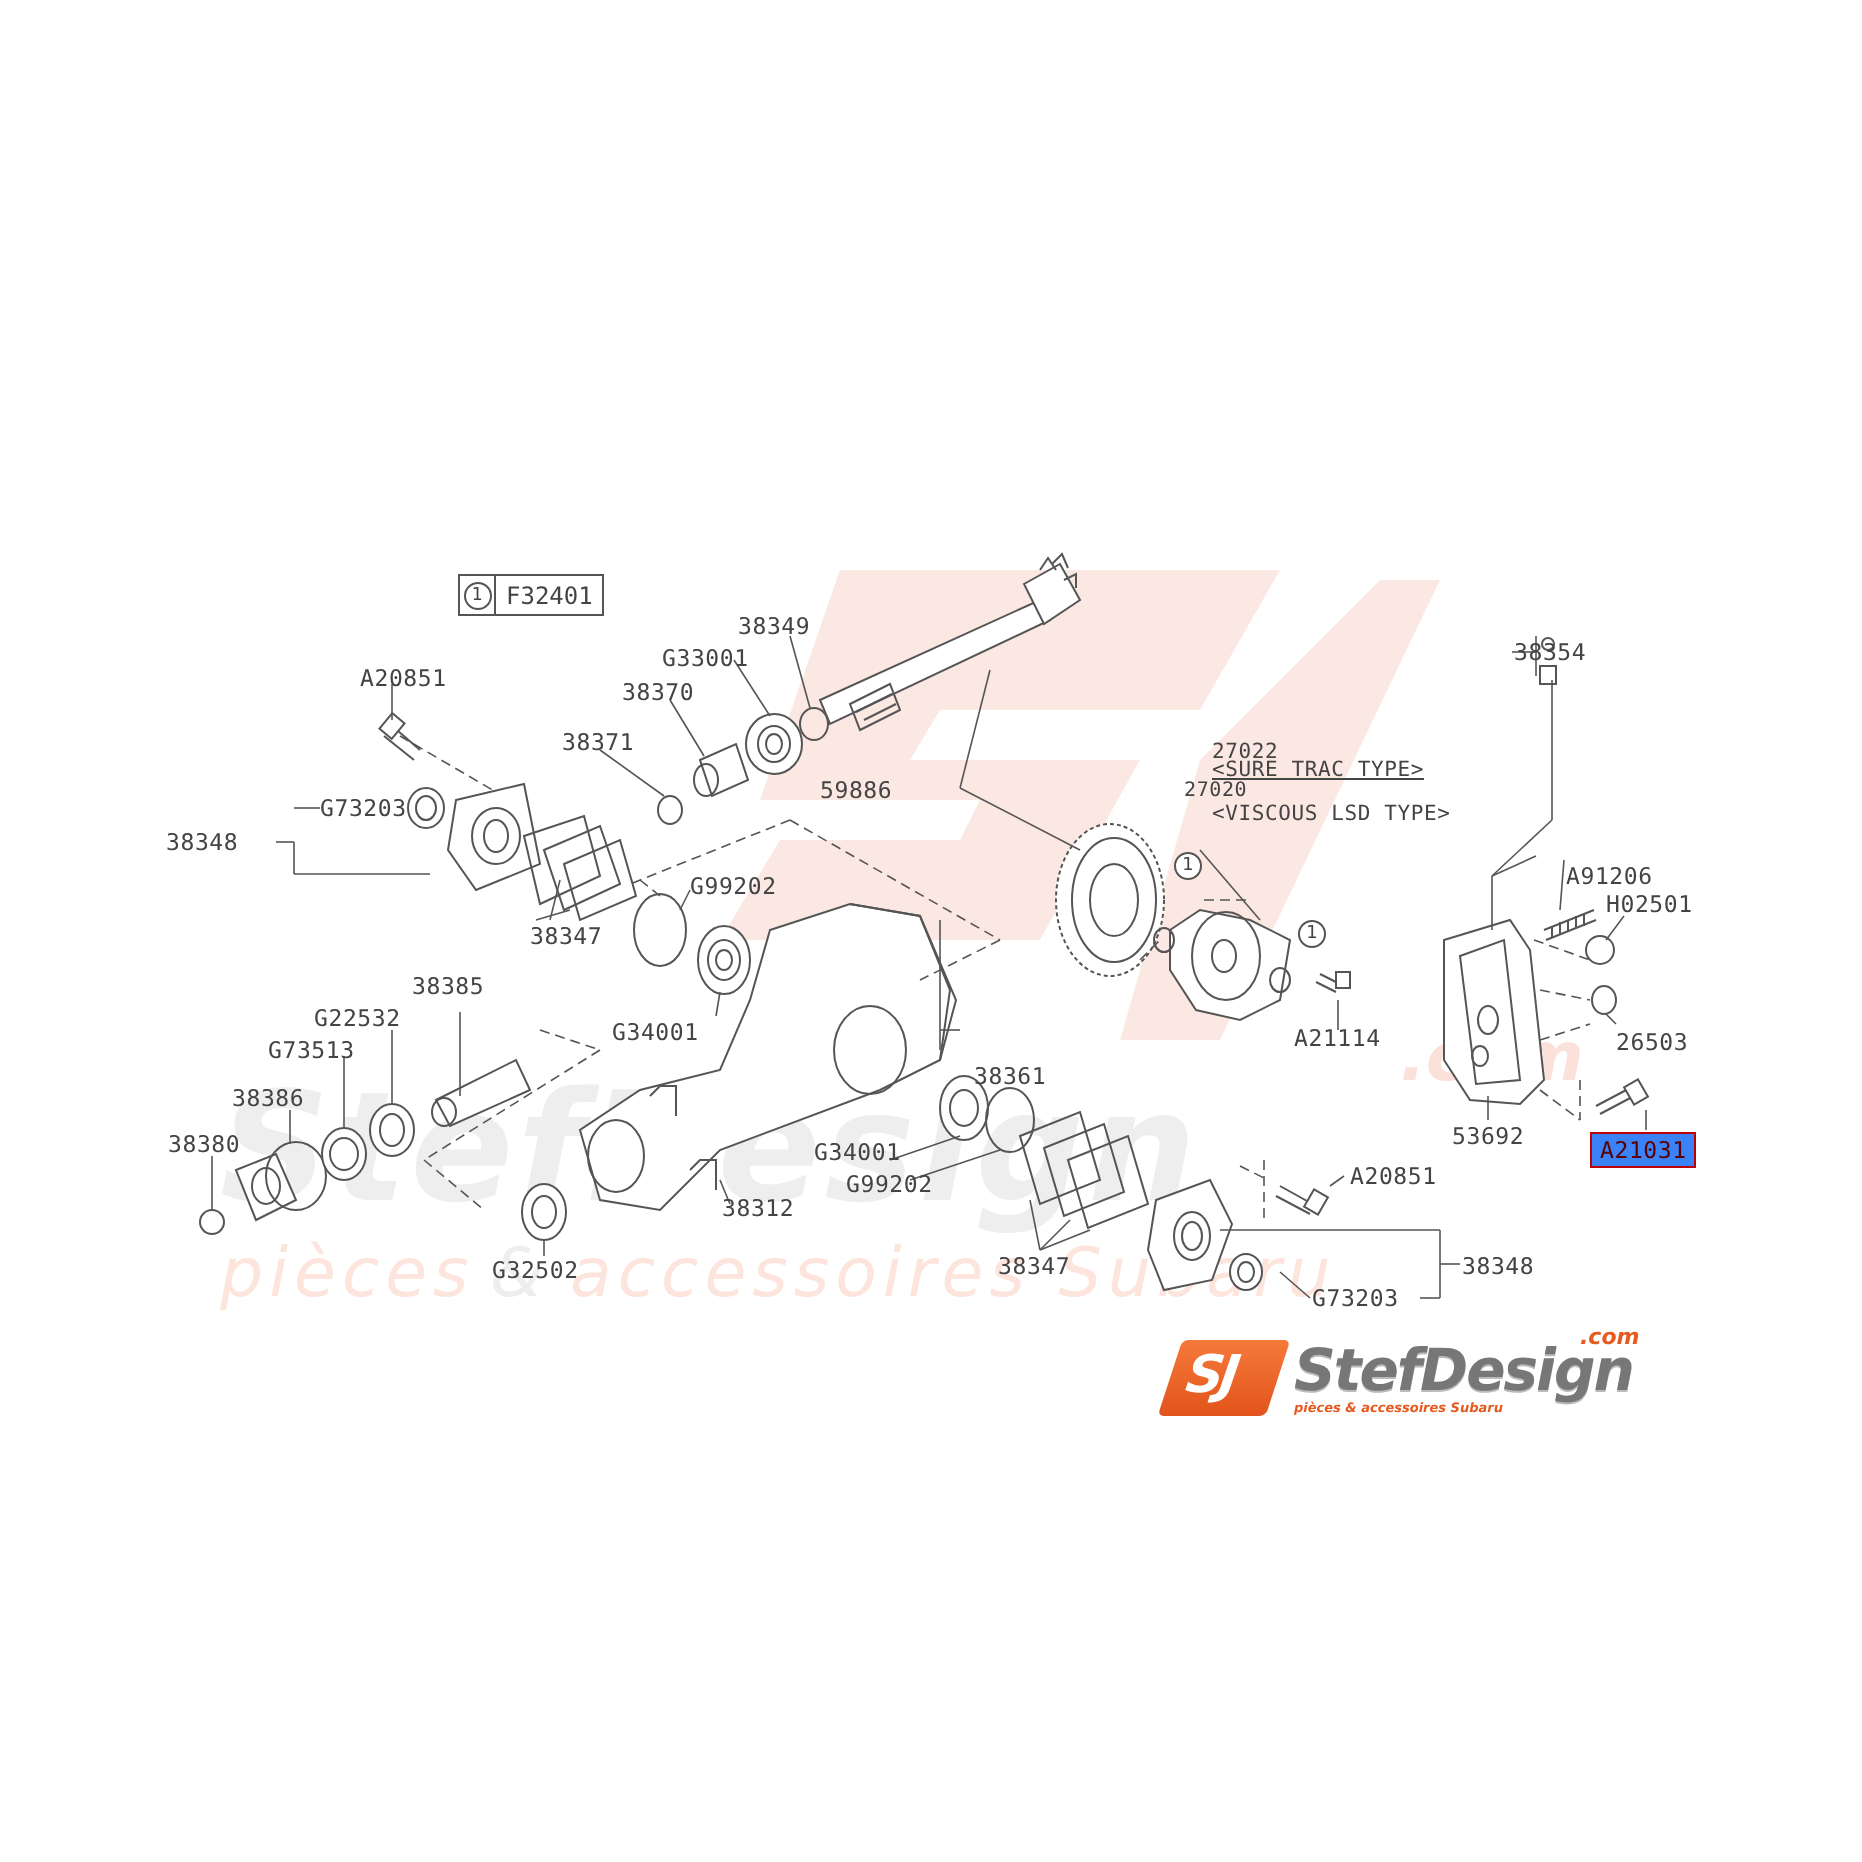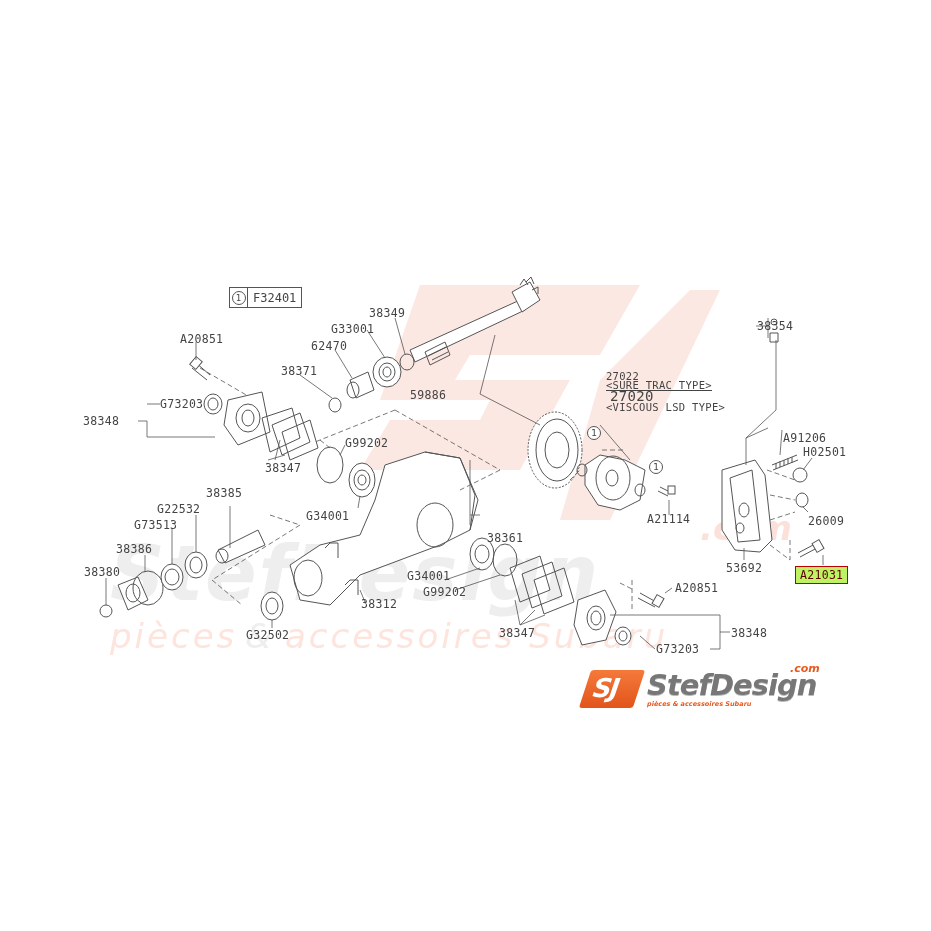--- a/index.html
+++ b/index.html
@@ -1,21 +1,21 @@
 <!DOCTYPE html>
 <html><head>
   <meta charset="utf-8">
   <style>
     html, body { margin: 0; padding: 0; background: #ffffff; }
     body { width: 931px; height: 931px; position: relative; overflow: hidden;
            font-family: "DejaVu Sans Mono", monospace; }
     #canvas { position: absolute; left: 0; top: 0; width: 931px; height: 931px; }
     .lbl { position: absolute; font-family: "DejaVu Sans Mono", monospace; font-size: 11.5px;
            color: #444; letter-spacing: 0.3px; white-space: nowrap; line-height: 12px; }
-    .lbl.hl { background: #bef264; color: #5a0000; padding: 2px 4px; border: 1px solid #b00; }
+    .lbl.hl { background: #3b82f6; color: #5a0000; padding: 2px 4px; border: 1px solid #b00; }
     .ref-box { position: absolute; left: 229px; top: 287px; height: 19px; border: 1px solid #555;
                display: flex; align-items: center; font-family: "DejaVu Sans Mono", monospace;
                font-size: 12px; color: #444; }
     .ref-box .c { width: 17px; height: 19px; border-right: 1px solid #555; display: flex;
                   align-items: center; justify-content: center; }
     .ref-box .c span { width: 12px; height: 12px; border: 1px solid #555; border-radius: 50%;
                        font-size: 9px; line-height: 12px; text-align: center; }
     .ref-box .t { padding: 0 5px; }
     .circ { position: absolute; width: 12px; height: 12px; border: 1px solid #555; border-radius: 50%;
             font-size: 9px; line-height: 12px; text-align: center; color: #444; background: #fff;
@@ -293,34 +293,34 @@
       <span>1</span>
     </div>
   <div class="t">F32401</div>
 </div>
 
 <div class="circ" style="left:587px;top:426px;">1</div>
 <div class="circ" style="left:649px;top:460px;">1</div>
 
 <div class="lbl" style="left:369px;top:307px;">38349</div>
 <div class="lbl" style="left:331px;top:323px;">G33001</div>
-<div class="lbl" style="left:311px;top:340px;">62470</div>
+<div class="lbl" style="left:311px;top:340px;">38370</div>
 <div class="lbl" style="left:281px;top:365px;">38371</div>
 <div class="lbl" style="left:180px;top:333px;">A20851</div>
 <div class="lbl" style="left:160px;top:398px;">G73203</div>
 <div class="lbl" style="left:83px;top:415px;">38348</div>
 <div class="lbl" style="left:410px;top:389px;">59886</div>
 <div class="lbl" style="left:606px;top:371px;font-size:10.5px;line-height:10px;">27022</div>
 <div class="lbl" style="left:606px;top:380px;font-size:10.5px;line-height:10px;text-decoration:underline;">&lt;SURE TRAC TYPE&gt;</div>
-<div class="lbl" style="left:610px;top:391px;font-size:14px;line-height:10px;">27020</div>
+<div class="lbl" style="left:592px;top:391px;font-size:10px;line-height:10px;">27020</div>
 <div class="lbl" style="left:606px;top:402px;font-size:10.5px;line-height:10px;">&lt;VISCOUS LSD TYPE&gt;</div>
 <div class="lbl" style="left:757px;top:320px;">38354</div>
 <div class="lbl" style="left:783px;top:432px;text-align:right;">A91206</div>
 <div class="lbl" style="left:803px;top:446px;">H02501</div>
-<div class="lbl" style="left:808px;top:515px;">26009</div>
+<div class="lbl" style="left:808px;top:515px;">26503</div>
 <div class="lbl" style="left:345px;top:437px;">G99202</div>
 <div class="lbl" style="left:265px;top:462px;">38347</div>
 <div class="lbl" style="left:306px;top:510px;">G34001</div>
 <div class="lbl" style="left:487px;top:532px;">38361</div>
 <div class="lbl" style="left:647px;top:513px;">A21114</div>
 <div class="lbl" style="left:206px;top:487px;">38385</div>
 <div class="lbl" style="left:157px;top:503px;">G22532</div>
 <div class="lbl" style="left:134px;top:519px;">G73513</div>
 <div class="lbl" style="left:116px;top:543px;text-align:right;">38386</div>
 <div class="lbl" style="left:84px;top:566px;">38380</div>

